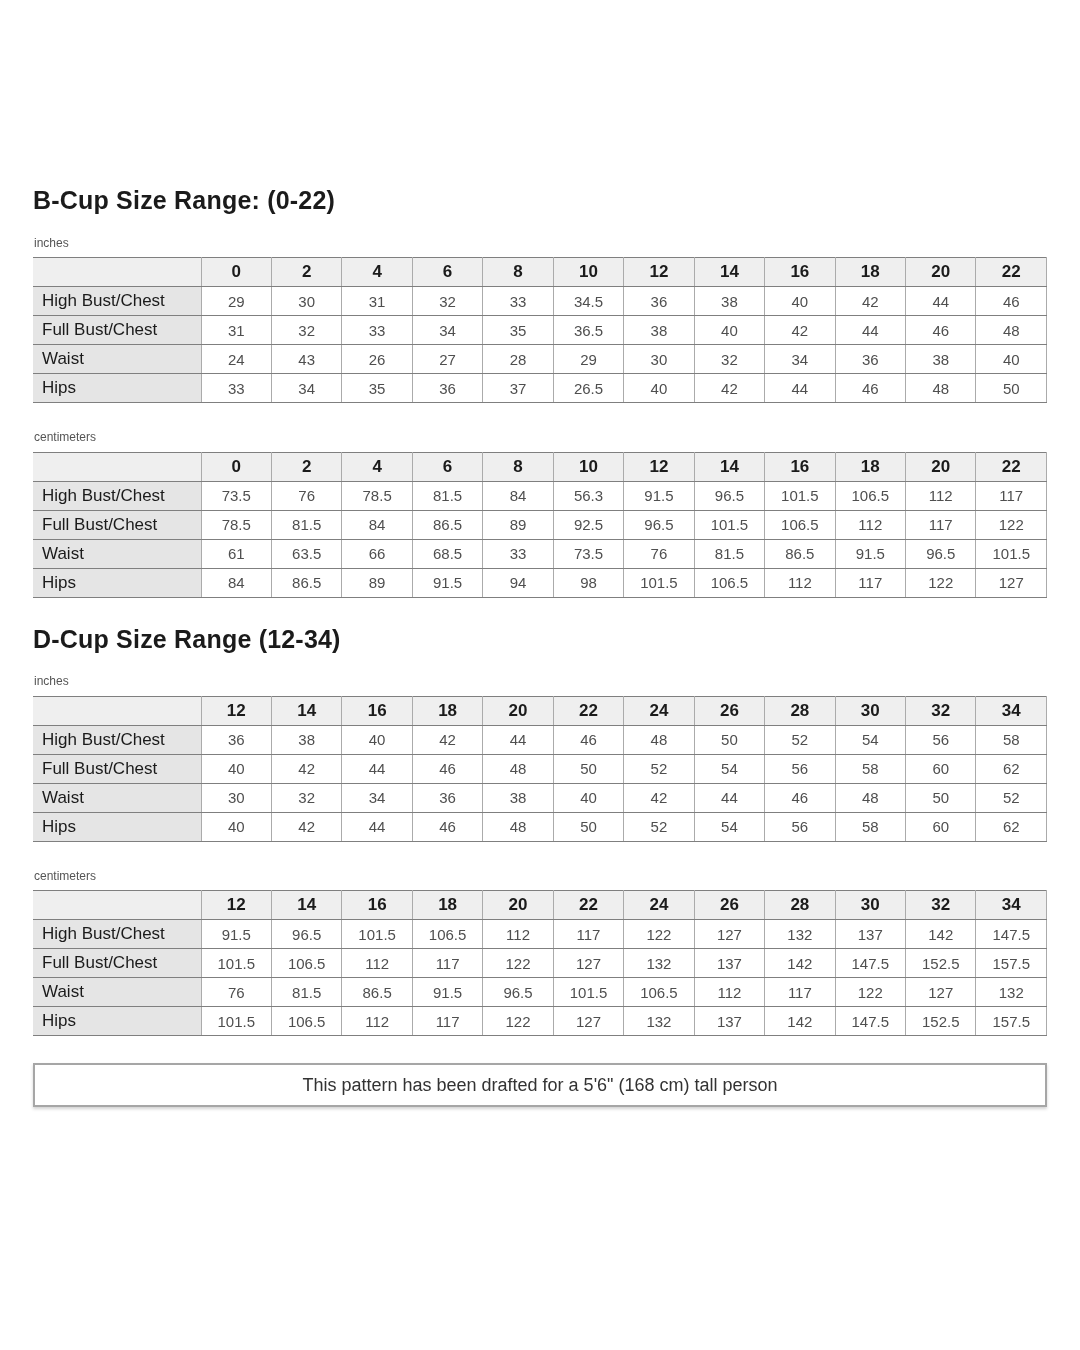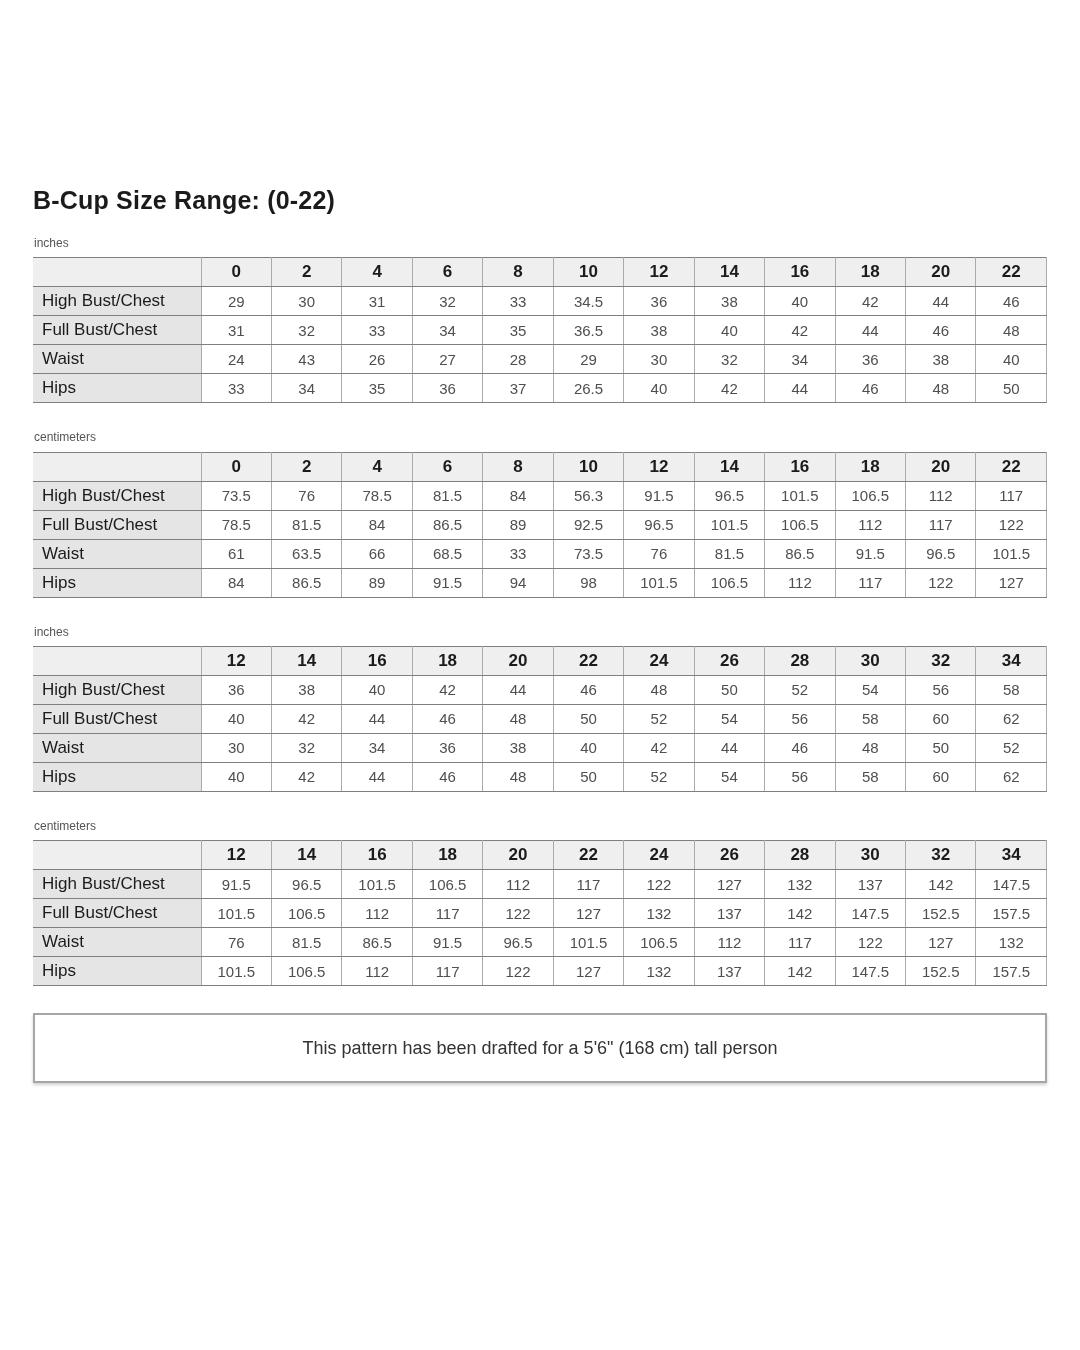--- a/index.html
+++ b/index.html
@@ -71,21 +71,21 @@
     background: #e5e5e5;
   }
   table.size-table tbody td {
     font-size: 15px;
     font-weight: 400;
     color: #4f4f4f;
     background: #ffffff;
   }
   .note-box {
     margin-top: 8px;
-    height: 70px;
+    height: 44px;
     border: 2px solid #a6a6a6;
     box-shadow: 0 2px 3px rgba(0,0,0,0.18);
     display: flex;
     align-items: center;
     justify-content: center;
     box-sizing: border-box;
   }
   .note-box span {
     font-size: 18px;
     color: #333333;
@@ -260,20 +260,21 @@
             <td>112</td>
             <td>117</td>
             <td>122</td>
             <td>127</td>
           </tr>
         </tbody>
       </table>
   </section>
 
   <section class="section-d">
+    <h2 class="section-heading">D-Cup Size Range (12-34)</h2>
 
     <div class="unit-label">inches</div>
     <table class="size-table">
         <thead>
           <tr>
             <th></th>
             <th>12</th>
             <th>14</th>
             <th>16</th>
             <th>18</th>

